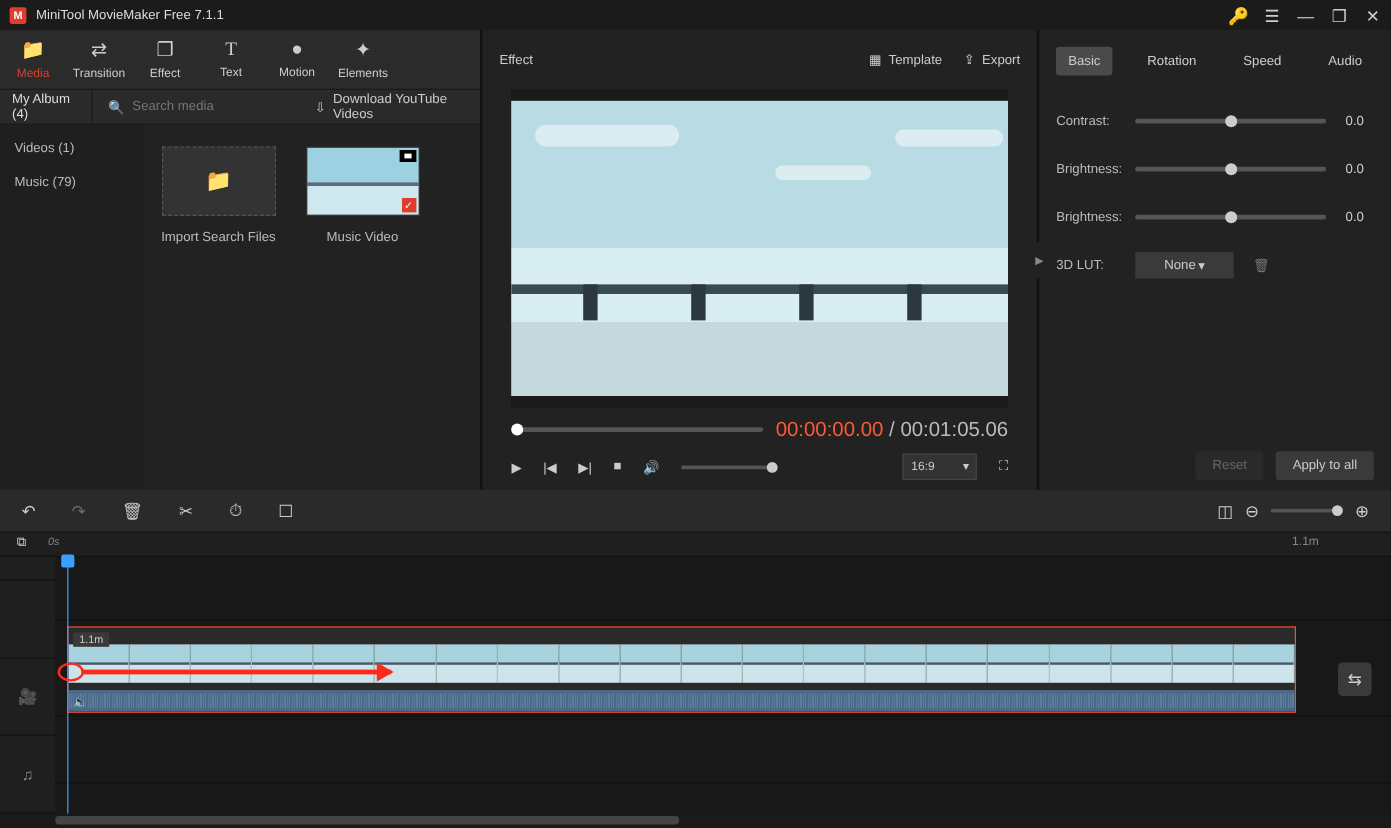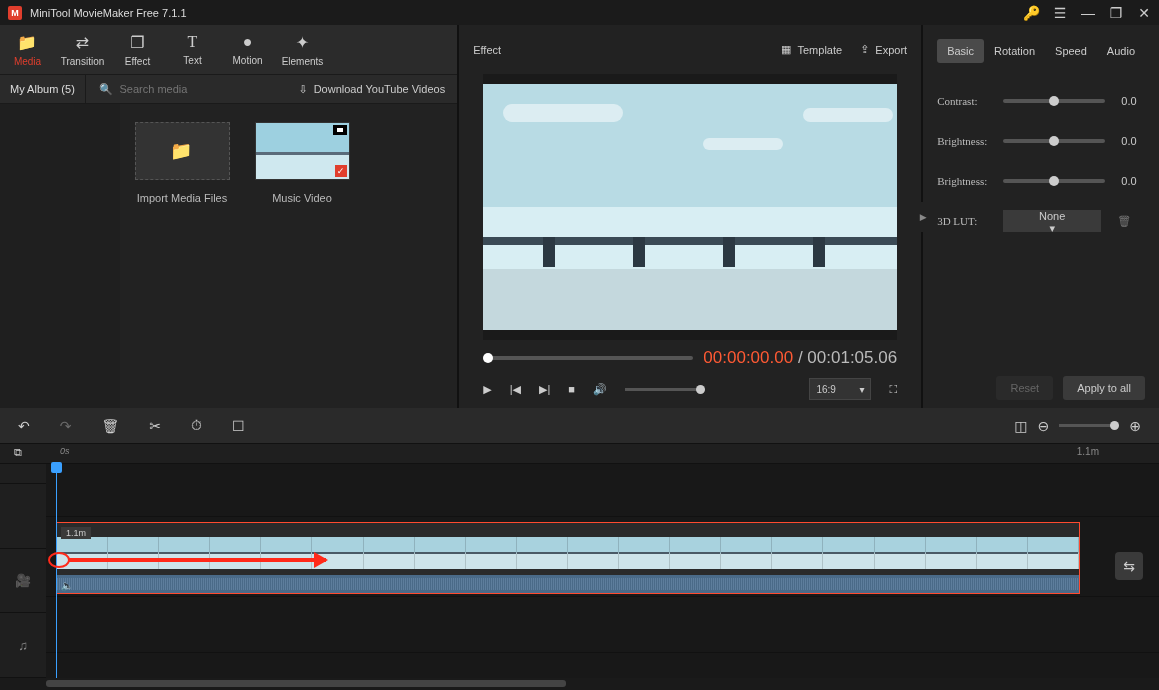--- a/index.html
+++ b/index.html
@@ -62,45 +62,45 @@
   .seek-dot { position:absolute; left:0; top:-3px; width:10px; height:10px; background:#fff; border-radius:50%; }
   .timecode { font-size:17px; }
   .tc-cur { color:#ff5a34; }
   .tc-sep, .tc-dur { color:#bbb; }
   .transport { display:flex; align-items:center; gap:18px; margin:10px 10px 0; }
   .ticon2 { color:#ccc; cursor:pointer; }
   .spacer { flex:1; }
   .aspect-dd { width:62px; height:22px; background:#333; border:1px solid #444; display:flex; align-items:center; justify-content:space-between; padding:0 6px; font-size:10px; color:#ccc; cursor:pointer; }
   
   
-  .vp-tabs { display:flex; gap:0; padding:14px 14px 0; }
+  .vp-tabs { display:flex; gap:19px; padding:14px 14px 0; }
   .vp-tab { padding:6px 10px; color:#ccc; cursor:pointer; border-radius:3px; font-size:11px; }
   .vp-tab.active { background:#4a4a4a; }
   .vp-rows { padding:18px 14px 10px; }
   .vp-row { display:flex; align-items:center; height:40px; gap:8px; }
-  .vp-label { width:58px; color:#bbb; font-size:11px;font-family:Liberation Serif, serif; }
+  .vp-label { width:58px; color:#bbb; font-size:11px; }
   .vp-slider { flex:1; height:4px; background:#555; border-radius:2px; position:relative; }
   .vp-slider .knob { position:absolute; left:50%; top:-3px; width:10px; height:10px; background:#ccc; border-radius:50%; transform:translateX(-50%); }
   .vp-val { width:32px; text-align:center; color:#ccc; }
-  .lut-dd { width:98px; height:22px; background:#3a3a3a; display:flex; align-items:center; justify-content:space-between; padding:0 24px; color:#ccc; cursor:pointer;flex-direction:column; }
+  .lut-dd { width:82px; height:22px; background:#3a3a3a; display:flex; align-items:center; justify-content:space-between; padding:0 24px; color:#ccc; cursor:pointer; }
   .vp-actions { position:absolute; bottom:8px; right:14px; display:flex; gap:10px; }
   .vp-btn { padding:6px 14px; background:#3a3a3a; color:#ccc; border-radius:3px; cursor:pointer; font-size:11px; }
   .vp-btn.reset { background:#2a2a2a; color:#666; }
   .expand-chevron { position:absolute; left:-5px; top:50%; transform:translateY(-50%); width:10px; height:30px; background:#222; color:#888; display:flex; align-items:center; justify-content:center; font-size:9px; cursor:pointer; }
   
   
   .timeline { height:282px; background:#1d1d1d; display:flex; flex-direction:column; }
   .tl-toolbar { height:36px; background:#2a2a2a; display:flex; align-items:center; padding:0 18px; gap:30px; border-bottom:1px solid #111; }
   .tl-tool { color:#ccc; font-size:14px; cursor:pointer; }
   .tl-zoom { margin-left:auto; display:flex; align-items:center; gap:10px; }
   .tl-zoom-track { width:60px; height:3px; background:#555; position:relative; }
   .tl-zoom-track .kz { position:absolute; right:0; top:-3px; width:9px; height:9px; background:#ccc; border-radius:50%; }
   
   .tl-ruler { height:20px; background:#1f1f1f; position:relative; border-bottom:1px solid #111; }
-  .tl-ruler .tick0 { position:absolute; left:60px; top:2px; color:#888; font-size:9px;font-style:italic; }
+  .tl-ruler .tick0 { position:absolute; left:40px; top:2px; color:#888; font-size:9px;font-style:italic; }
   .tl-ruler .totaldur { position:absolute; right:60px; top:2px; color:#888; font-size:10px; }
   .playhead { position:absolute; left:56px; top:0; bottom:0; width:1px; background:#3aa0ff; z-index:5; }
   .playhead::before { content:""; position:absolute; left:-5px; top:-2px; width:11px; height:11px; background:#3aa0ff; border-radius:2px; }
   
   .tl-tracks { flex:1; position:relative; background:#181818; }
   .track-icons { position:absolute; left:0; top:0; bottom:0; width:46px; background:#1f1f1f; display:flex; flex-direction:column; }
   .track-icon-slot { flex:1; display:flex; align-items:center; justify-content:center; color:#888; font-size:13px; border-bottom:1px solid #111; }
   .track-icon-slot.header { height:20px; flex:none; }
   
   .tracks-body { position:absolute; left:46px; right:0; top:0; bottom:0; }
@@ -161,37 +161,39 @@
       <div class="tool-tab">
         <span class="ticon">●</span>
         <span>Motion</span>
       </div>
       <div class="tool-tab">
         <span class="ticon">✦</span>
         <span>Elements</span>
       </div>
     </div>
     <div class="subbar">
-      <div class="album">My Album (5)</div>
+      <div class="album">My Album (4)</div>
       <div class="search">
         <span>🔍</span>
         <input placeholder="Search media" style="">
       </div>
       <div class="dl">
         <span>⇩</span>
         <span>Download YouTube Videos</span>
       </div>
     </div>
     <div class="left-body">
       <div class="sidebar">
+        <div class="sidebar-item">Videos (1)</div>
+        <div class="sidebar-item">Music (79)</div>
       </div>
       <div class="media-grid">
         <div class="media-tile">
           <div class="thumb folder">📁</div>
-          <div class="label">Import Media Files</div>
+          <div class="label">Import Search Files</div>
         </div>
         <div class="media-tile">
           <div class="thumb video">
             <span class="vbadge"></span>
             <span class="vcheck">✓</span>
           </div>
           <div class="label">Music Video</div>
         </div>
       </div>
     </div>

